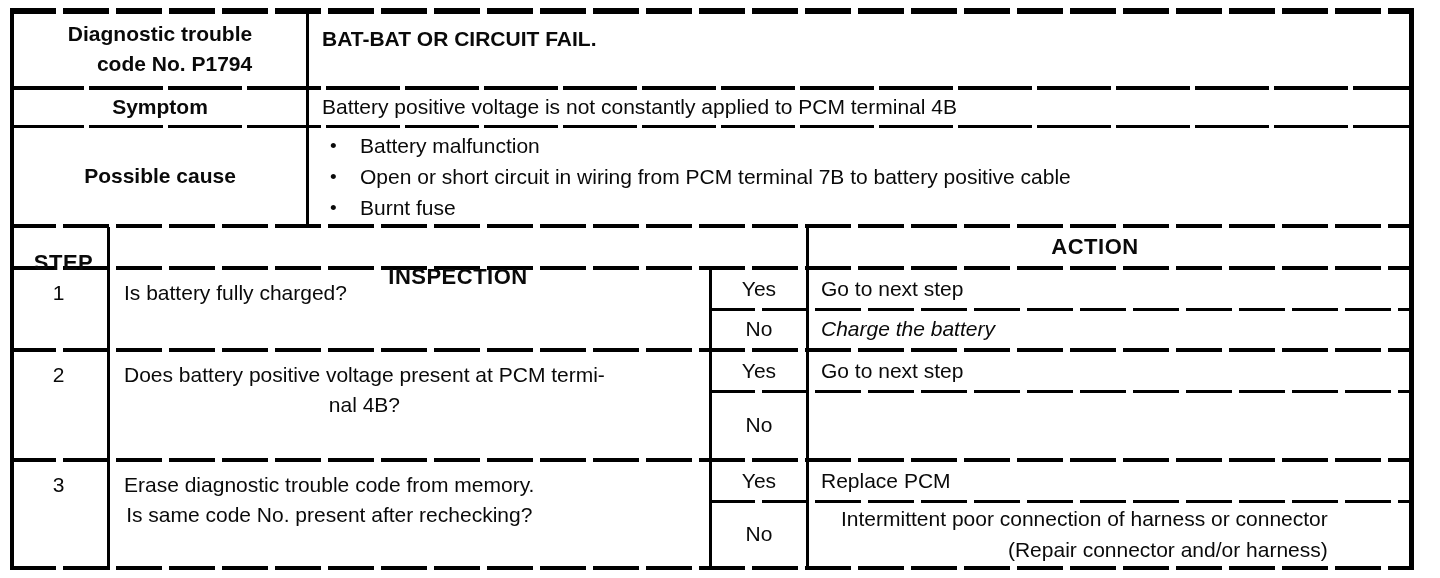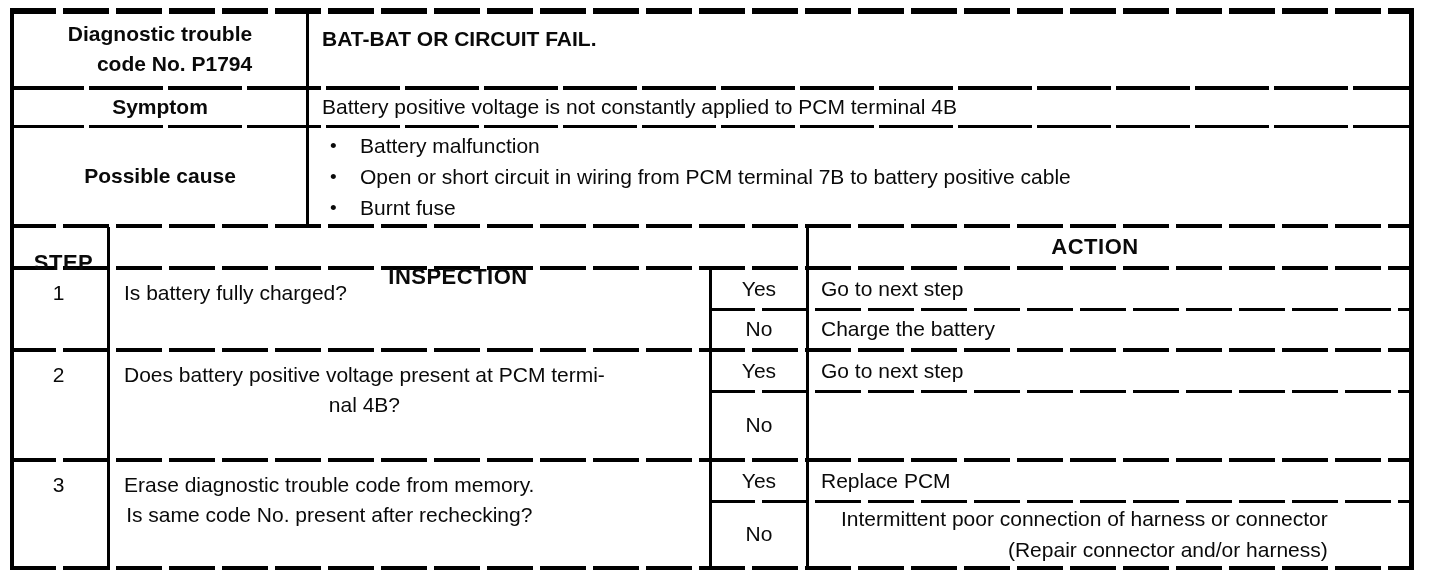--- a/index.html
+++ b/index.html
@@ -85,21 +85,21 @@
 
   <div class="cell bold hdr center" style="left:10px; top:243px; width:107px; height:39px;">STEP</div>
   <div class="cell bold hdr center" style="left:110px; top:227px; width:696px; height:39px;margin-top:30px;">INSPECTION</div>
   <div class="cell bold hdr center" style="left:795px; top:227px; width:600px; height:39px;">ACTION</div>
 
   <div class="cell topcenter" style="left:10px; top:278px; width:97px; height:70px;">1</div>
   <div class="cell topleft" style="left:124px; top:278px; width:575px; height:70px;">Is battery fully charged?</div>
   <div class="cell center" style="left:712px; top:270px; width:94px; height:38px;">Yes</div>
   <div class="cell midleft" style="left:821px; top:270px; width:585px; height:38px;">Go to next step</div>
   <div class="cell center" style="left:712px; top:311px; width:94px; height:37px;">No</div>
-  <div class="cell midleft" style="left:821px; top:311px; width:585px; height:37px;">Charge the battery</div>
+  <div class="cell midleft" style="left:821px; top:311px; width:585px; height:37px;font-style:italic;">Charge the battery</div>
 
   <div class="cell topcenter" style="left:10px; top:360px; width:97px; height:98px;">2</div>
   <div class="cell topleft pre" style="left:124px; top:360px; width:575px; height:98px;">Does battery positive voltage present at PCM termi-
 nal 4B?</div>
   <div class="cell center" style="left:712px; top:352px; width:94px; height:38px;">Yes</div>
   <div class="cell midleft" style="left:821px; top:352px; width:585px; height:38px;">Go to next step</div>
   <div class="cell center" style="left:712px; top:393px; width:94px; height:65px;">No</div>
 
   <div class="cell topcenter" style="left:10px; top:470px; width:97px; height:96px;">3</div>
   <div class="cell topleft pre" style="left:124px; top:470px; width:575px; height:96px;">Erase diagnostic trouble code from memory.

